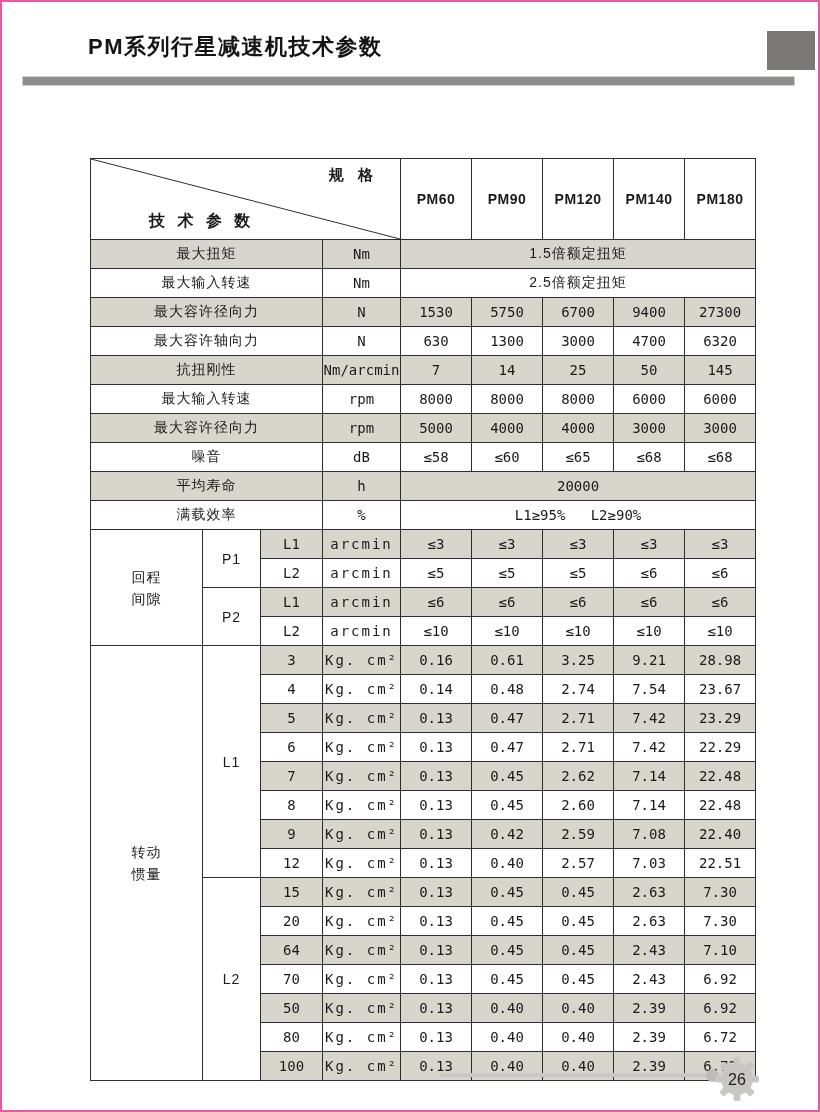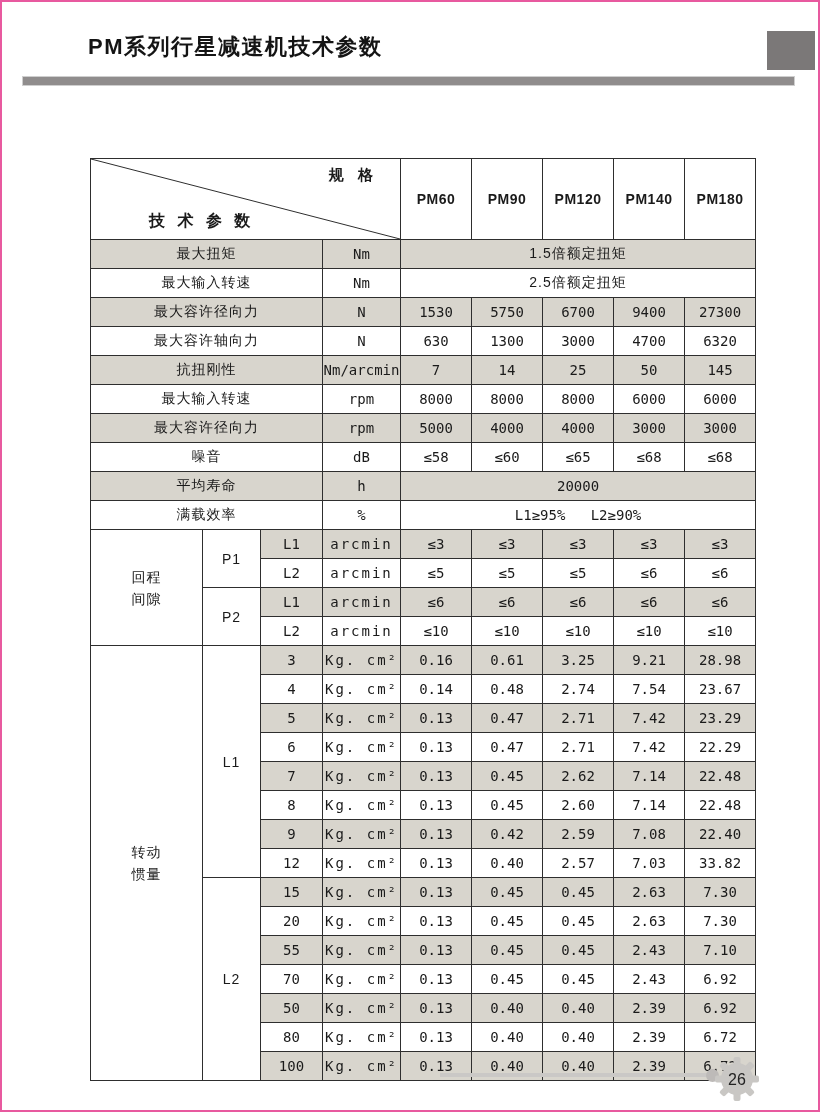--- a/index.html
+++ b/index.html
@@ -251,21 +251,21 @@
           <td class="val shade">7.08</td>
           <td class="val shade">22.40</td>
         </tr>
         <tr>
           <td class="val">12</td>
           <td class="unitwide">Kg. cm²</td>
           <td class="val">0.13</td>
           <td class="val">0.40</td>
           <td class="val">2.57</td>
           <td class="val">7.03</td>
-          <td class="val">33.82</td>
+          <td class="val">22.51</td>
         </tr>
         <tr>
           <td class="grp" rowspan="7">L2</td>
           <td class="val shade">15</td>
           <td class="unitwide shade">Kg. cm²</td>
           <td class="val shade">0.13</td>
           <td class="val shade">0.45</td>
           <td class="val shade">0.45</td>
           <td class="val shade">2.63</td>
           <td class="val shade">7.30</td>
@@ -273,21 +273,21 @@
         <tr>
           <td class="val">20</td>
           <td class="unitwide">Kg. cm²</td>
           <td class="val">0.13</td>
           <td class="val">0.45</td>
           <td class="val">0.45</td>
           <td class="val">2.63</td>
           <td class="val">7.30</td>
         </tr>
         <tr>
-          <td class="val shade">55</td>
+          <td class="val shade">64</td>
           <td class="unitwide shade">Kg. cm²</td>
           <td class="val shade">0.13</td>
           <td class="val shade">0.45</td>
           <td class="val shade">0.45</td>
           <td class="val shade">2.43</td>
           <td class="val shade">7.10</td>
         </tr>
         <tr>
           <td class="val">70</td>
           <td class="unitwide">Kg. cm²</td>

